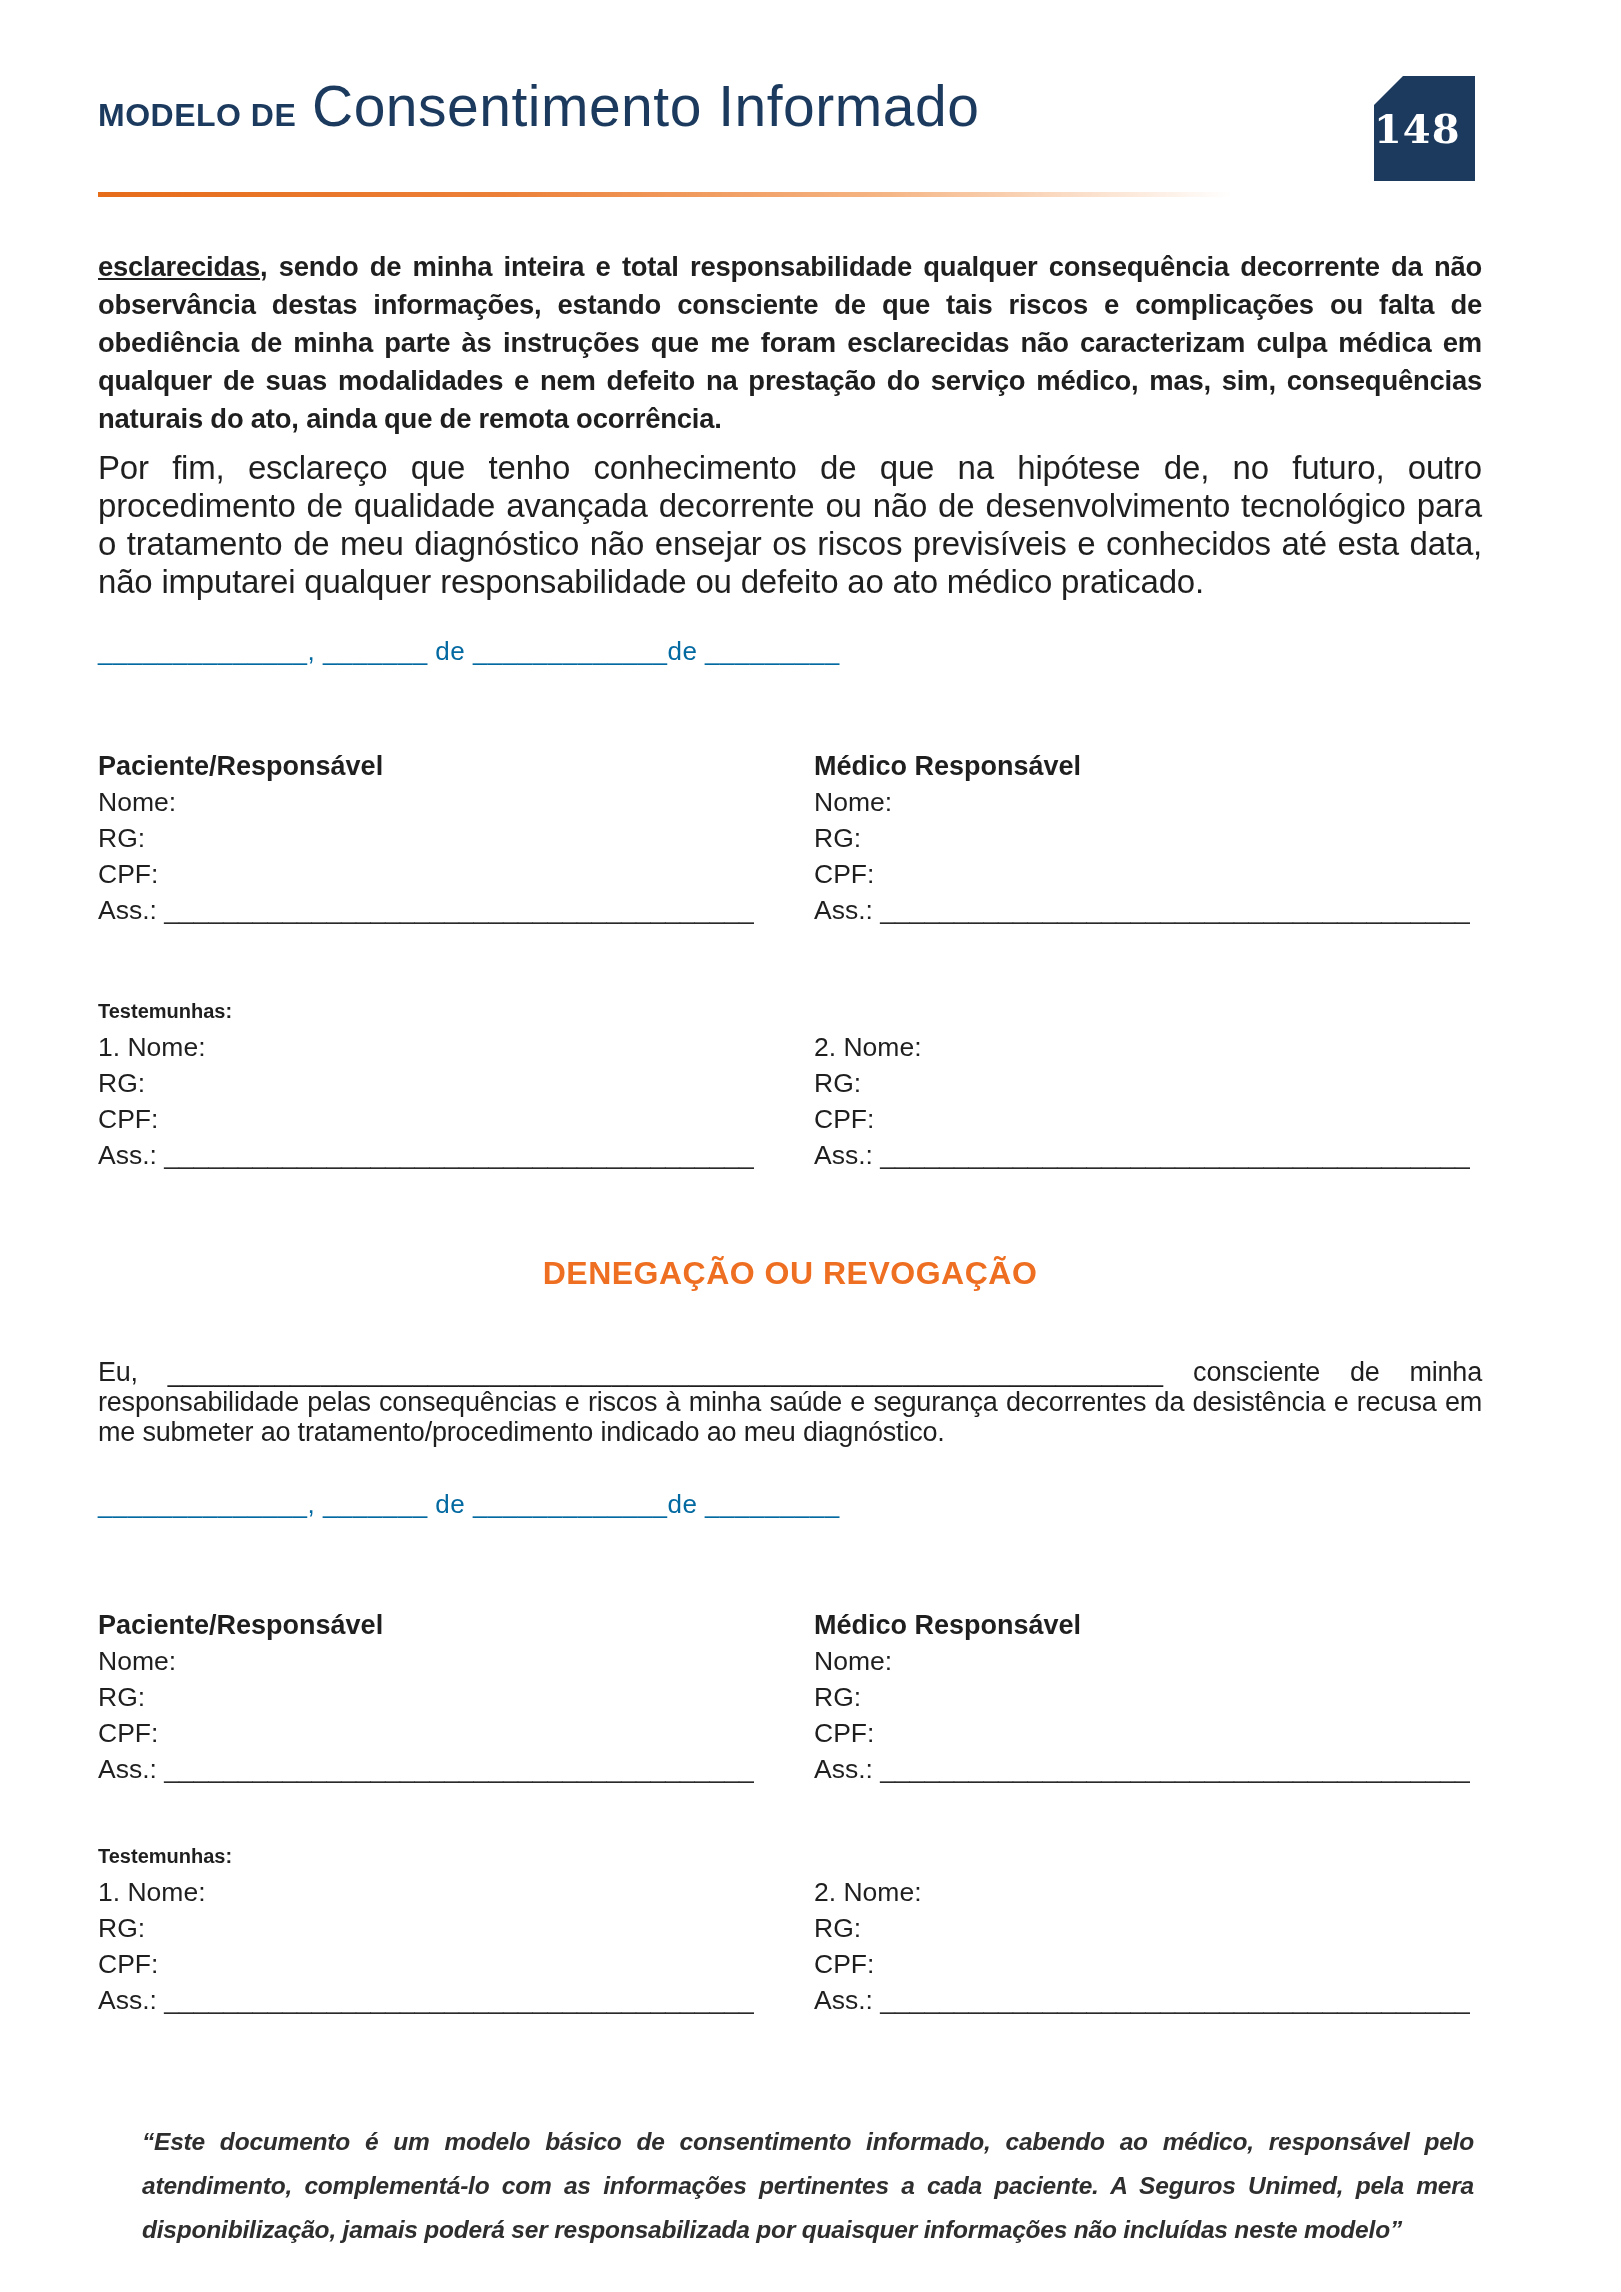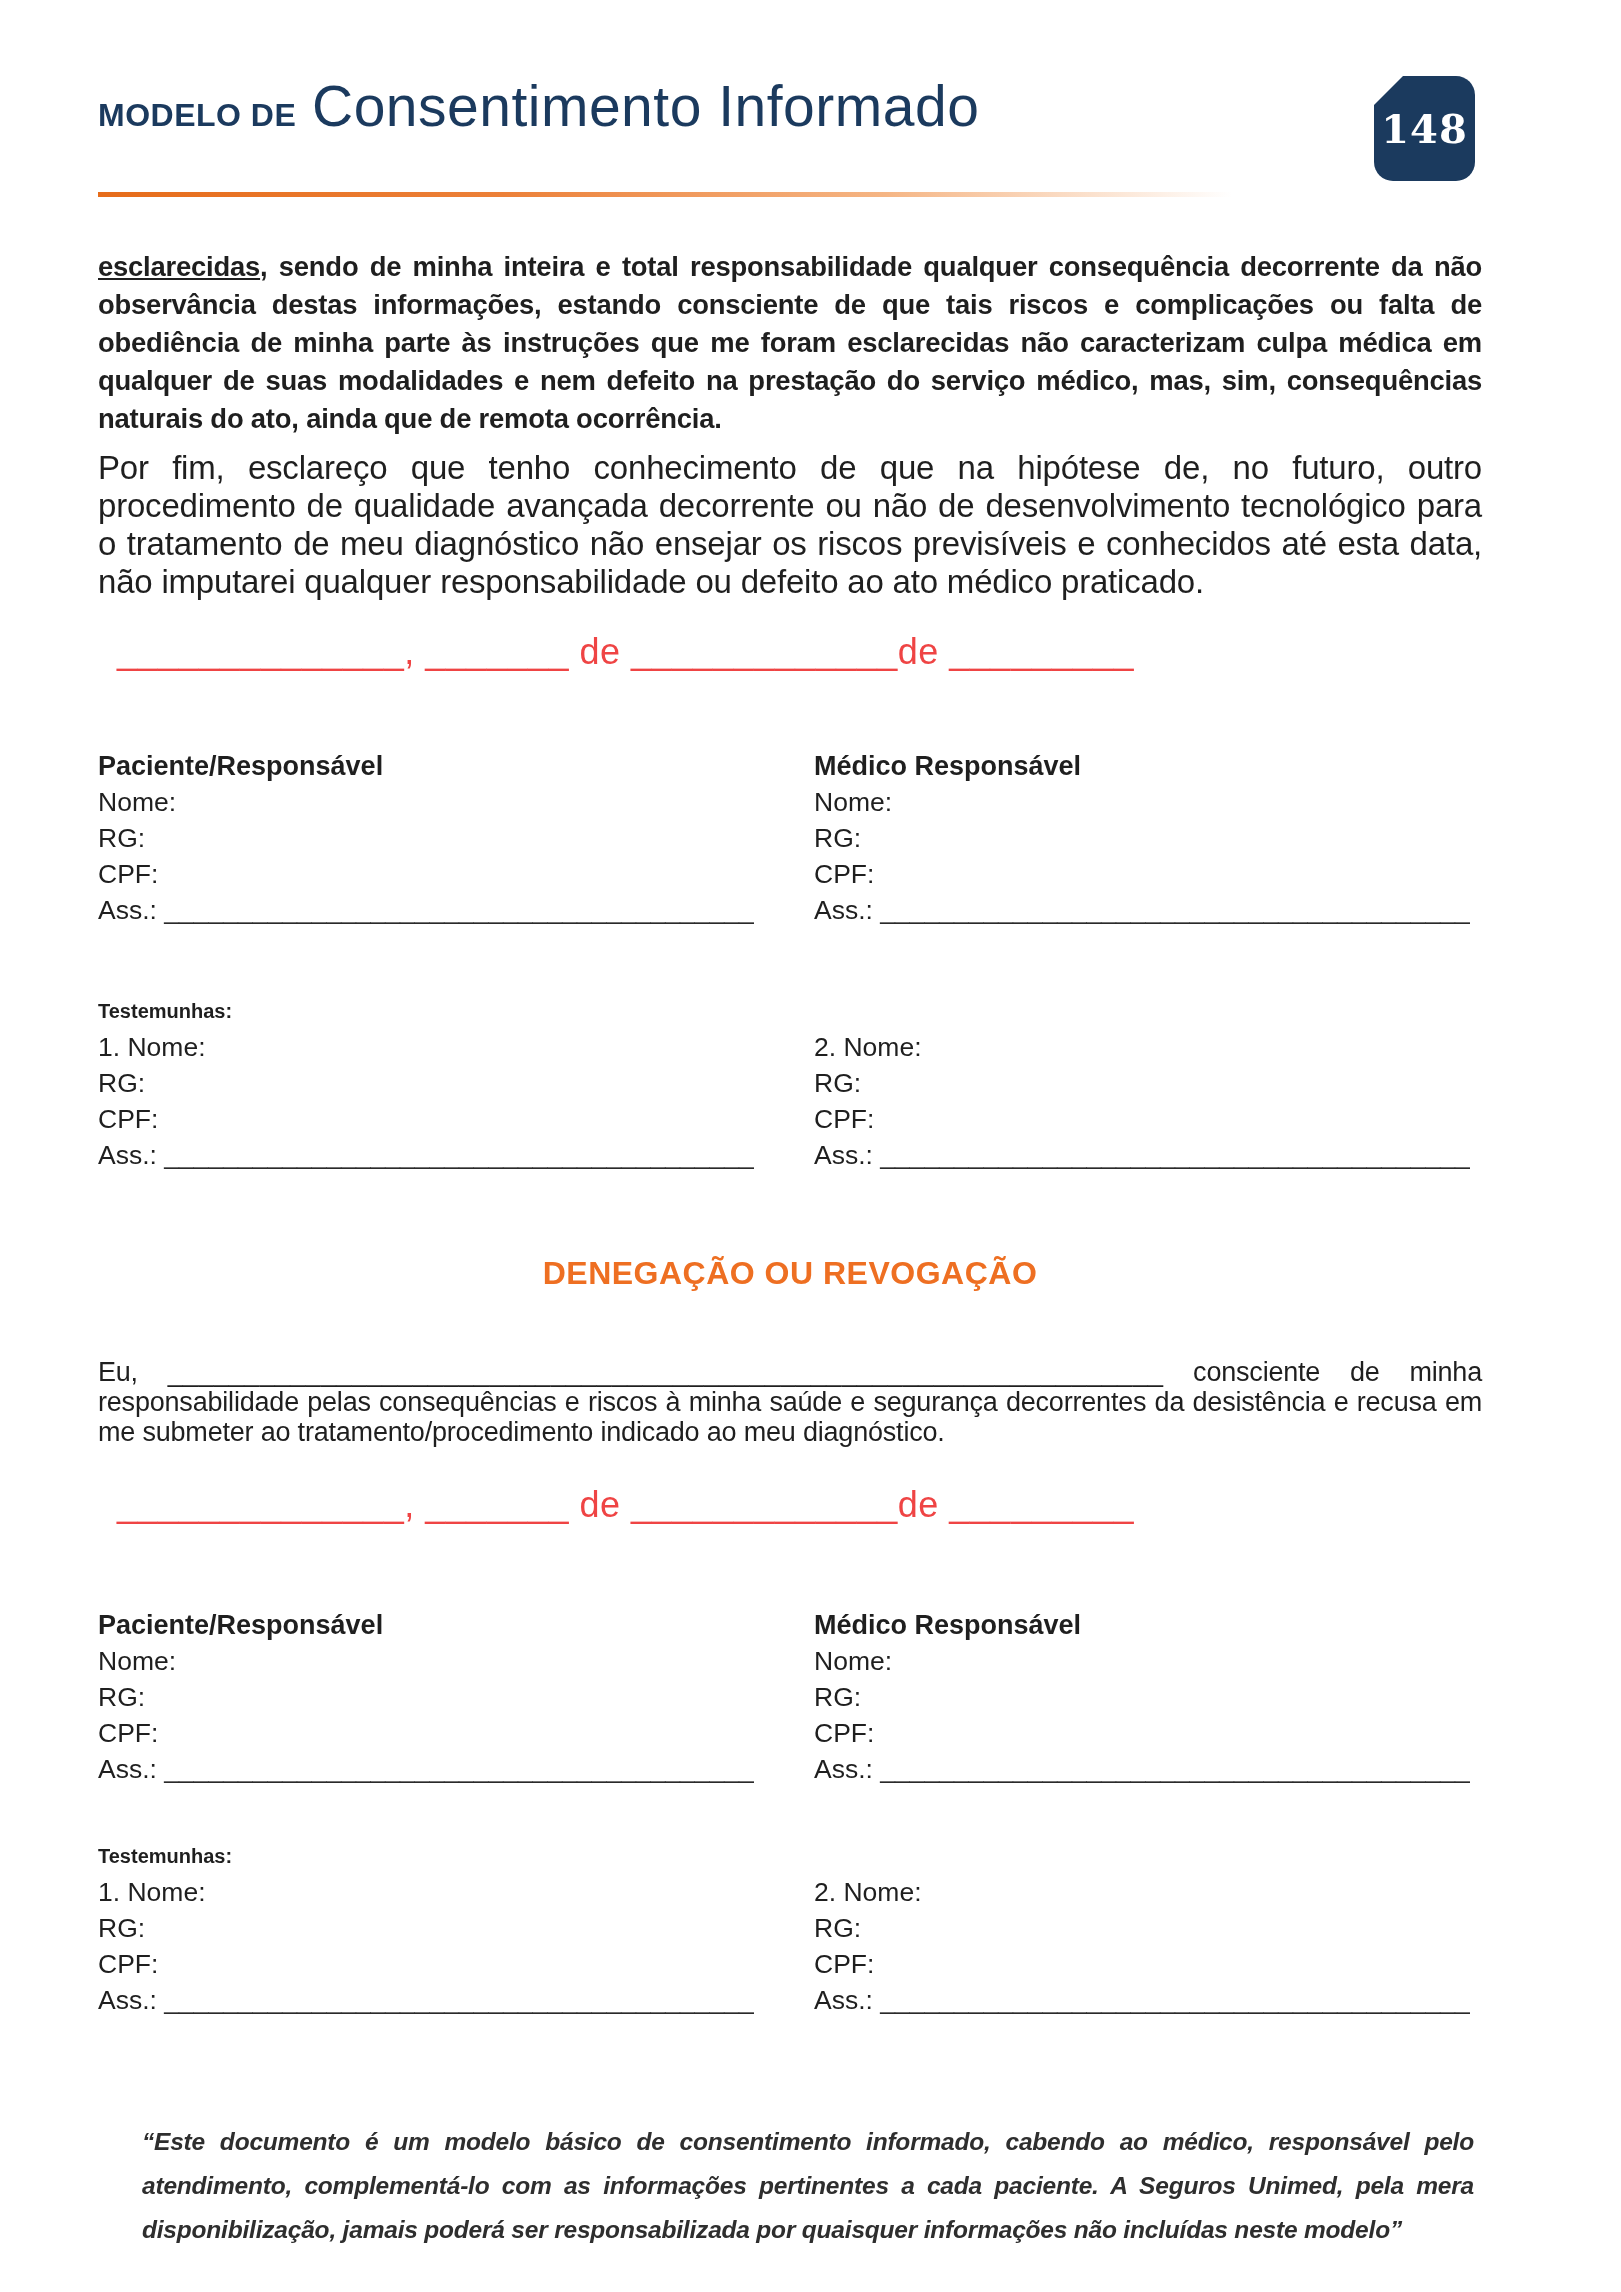--- a/index.html
+++ b/index.html
@@ -40,22 +40,21 @@
   .page-badge {
     position:absolute;
     top:76px;
     right:146px;
     width:101px;
     height:105px;
     background:var(--navy, #1b3a5e);
     clip-path:polygon(29px 0, 100% 0, 100% 100%, 0 100%, 0 29px);
     display:flex;
     align-items:center;
-    justify-content:center;
-    border-radius:19px;
+    justify-content:flex-start;
   }
   .page-badge .num {
     color:#ffffff;
     font-family:"DejaVu Serif", serif;
     font-weight:700;
     font-size:40px;
     letter-spacing:1px;
   }
   .header-rule {
     margin-top:53px;
@@ -81,26 +80,25 @@
   .par {
     margin-top:11px;
     font-size:33px;
     font-weight:400;
     line-height:38px;
     text-align:justify;
     letter-spacing:-0.2px;
   }
   .date-line {
     margin-top:32px;
-    font-size:36px;
+    font-size:26px;
     line-height:37px;
     letter-spacing:0.5px;
     white-space:nowrap;
-    color:#ef4444;
-    margin-left:19px;
+    color:#0369a1;
   }
 
   
   .sig-grid { display:grid; grid-template-columns:716px 1fr; }
   .sig-grid.first  { margin-top:78px; }
   .sig-grid.wit1   { margin-top:65px; }
   .sig-grid.second { margin-top:84px; }
   .sig-grid.wit2   { margin-top:51px; }
   .col-title {
     font-size:27px;

